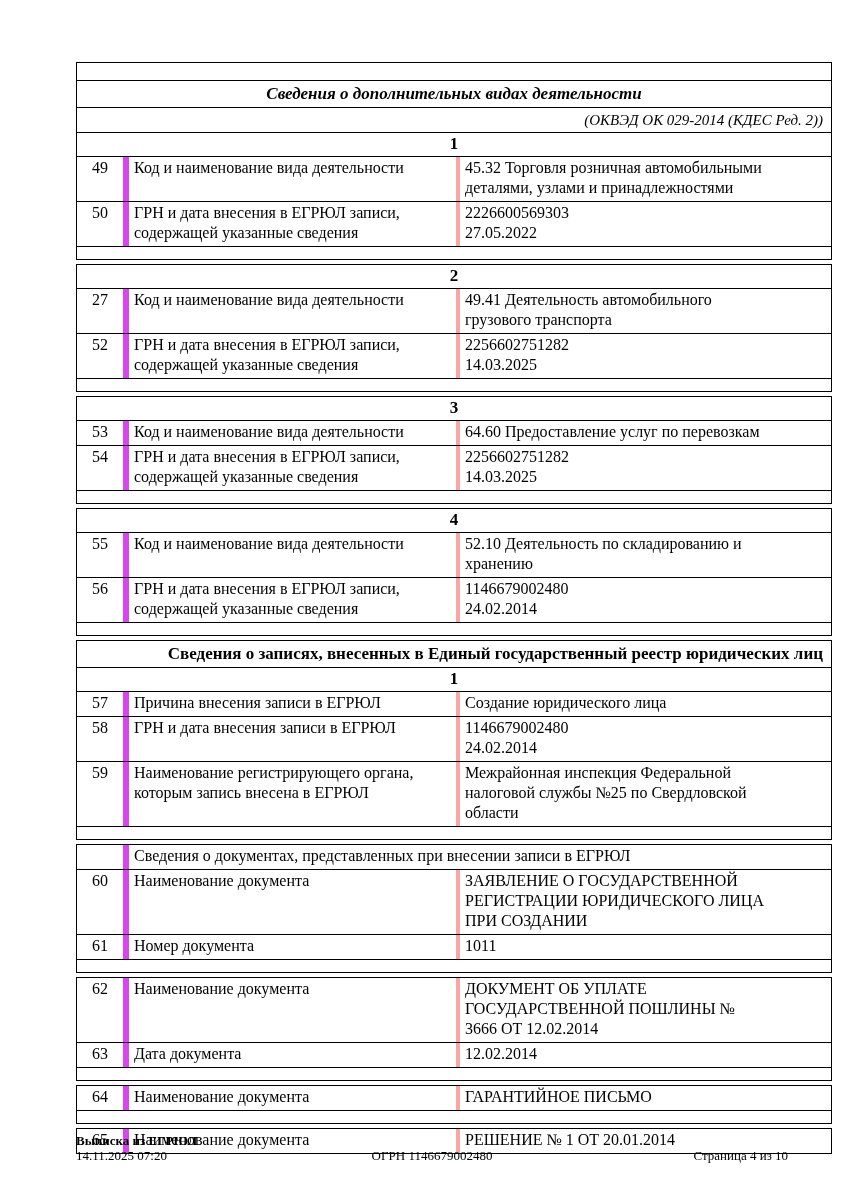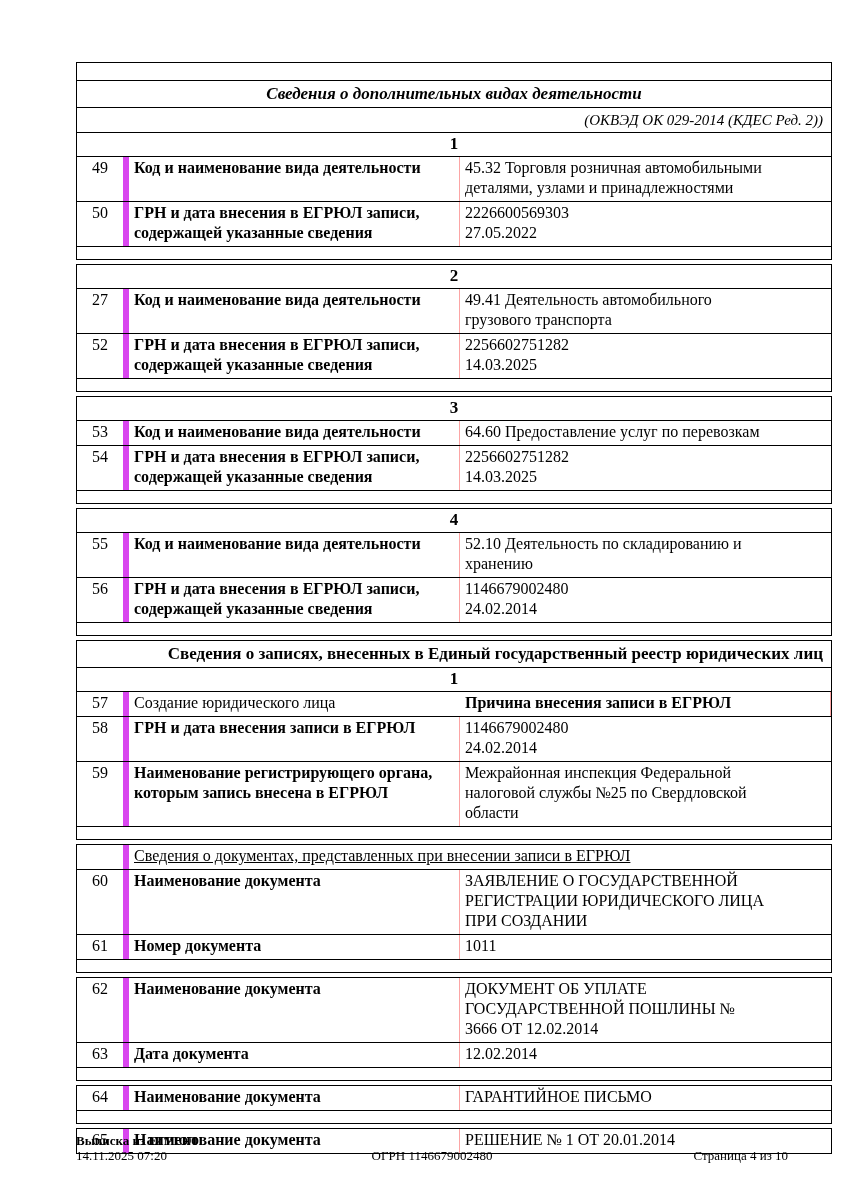--- a/index.html
+++ b/index.html
@@ -26,28 +26,28 @@
     border: 1px solid #000000;
     margin-bottom: 4px;
     box-sizing: border-box;
   }
   .row {
     display: grid;
     grid-template-columns: 52px 331px 1fr;
   }
   .row + .row { border-top: 1px solid #000000; }
   .row.full { display: block; }
-  .row.subhead { grid-template-columns: 52px 1fr; text-decoration: underline; }
+  .row.subhead { grid-template-columns: 52px 1fr; }
   .cell { padding: 1px 4px 3px 5px; box-sizing: border-box; }
   .cell.num {
     text-align: center;
     padding: 1px 2px 3px 2px;
     border-right: 6px solid #d946ef;
   }
-  .cell.label { border-right: 1px solid #fca5a5; font-weight: bold; }
+  .cell.label { border-right: 4px solid #fca5a5; }
   .pre { white-space: pre-line; }
   .spacer-lg { height: 17px; }
   .spacer { height: 12px; }
   .title-italic {
     text-align: center;
     font-weight: bold;
     font-style: italic;
     font-size: 17px;
     padding: 3px 8px;
   }
@@ -161,22 +161,22 @@
 24.02.2014</div>
     </div>
     <div class="row full spacer"></div>
   </div>
 
   <div class="block">
     <div class="row full section-title">Сведения о записях, внесенных в Единый государственный реестр юридических лиц</div>
     <div class="row full entry-no">1</div>
     <div class="row">
       <div class="cell num">57</div>
+      <div class="cell label">Причина внесения записи в ЕГРЮЛ</div>
       <div class="cell">Создание юридического лица</div>
-      <div class="cell label">Причина внесения записи в ЕГРЮЛ</div>
     </div>
     <div class="row">
       <div class="cell num">58</div>
       <div class="cell label">ГРН и дата внесения записи в ЕГРЮЛ</div>
       <div class="cell pre">1146679002480
 24.02.2014</div>
     </div>
     <div class="row">
       <div class="cell num">59</div>
       <div class="cell label pre">Наименование регистрирующего органа,

